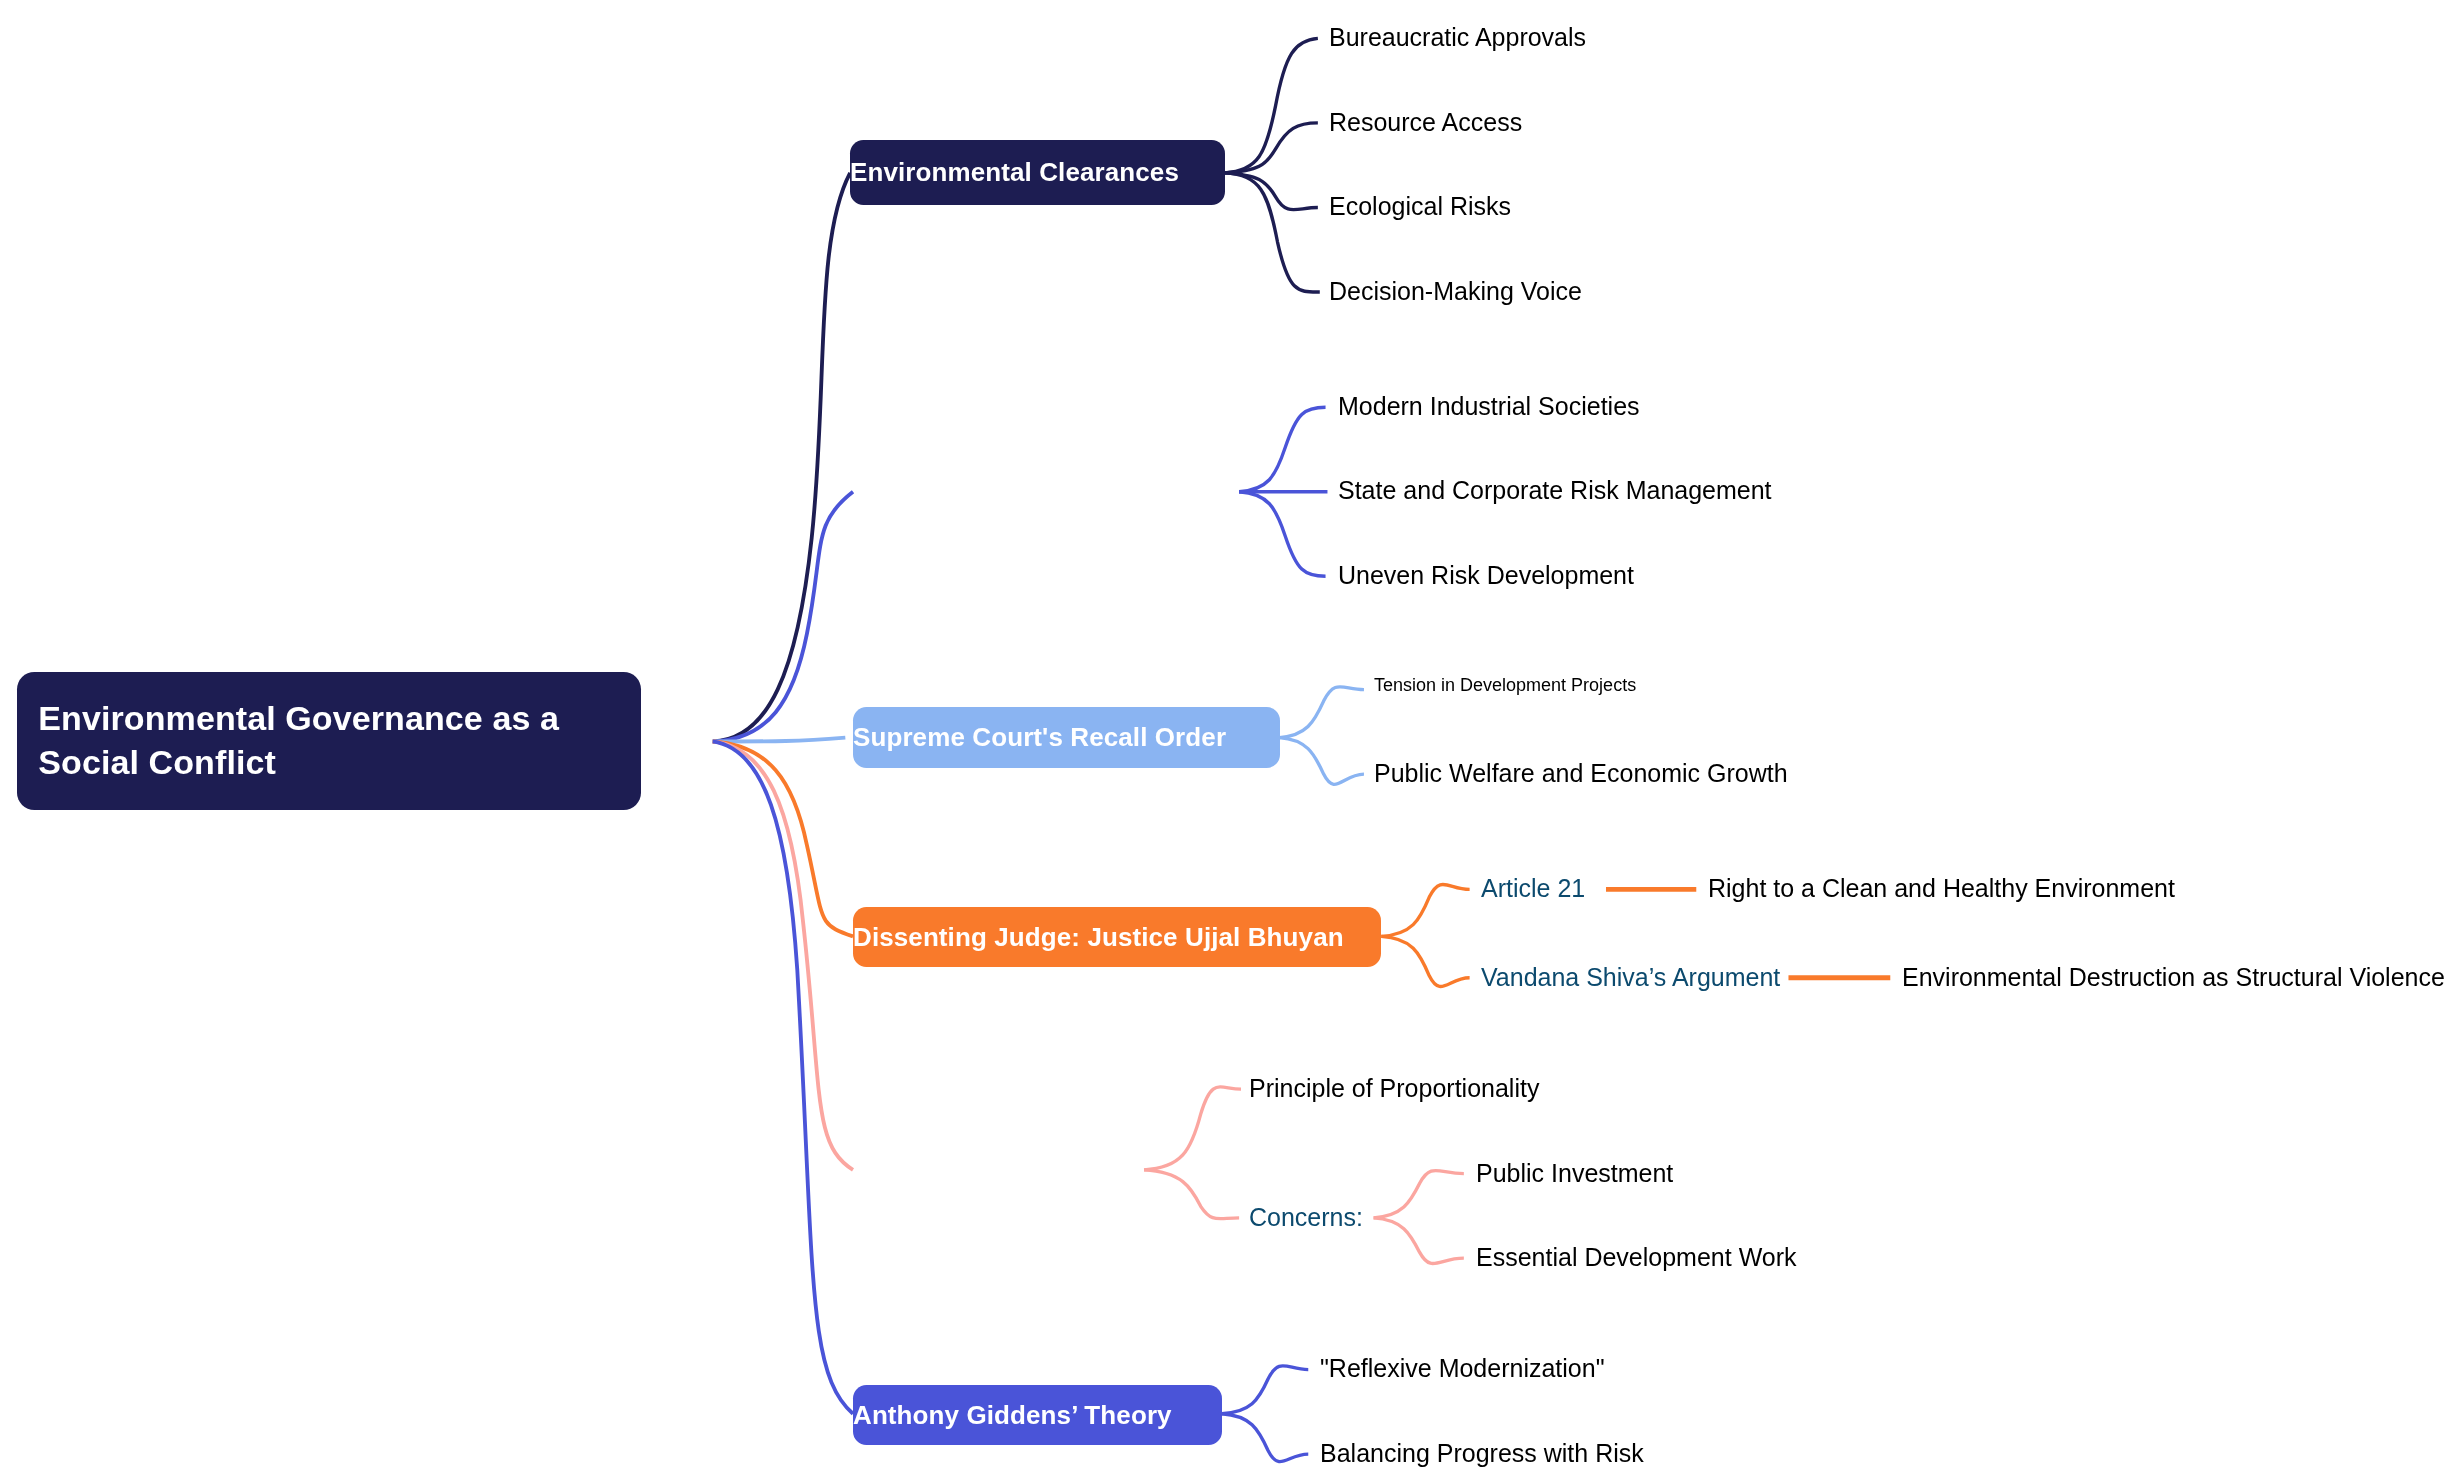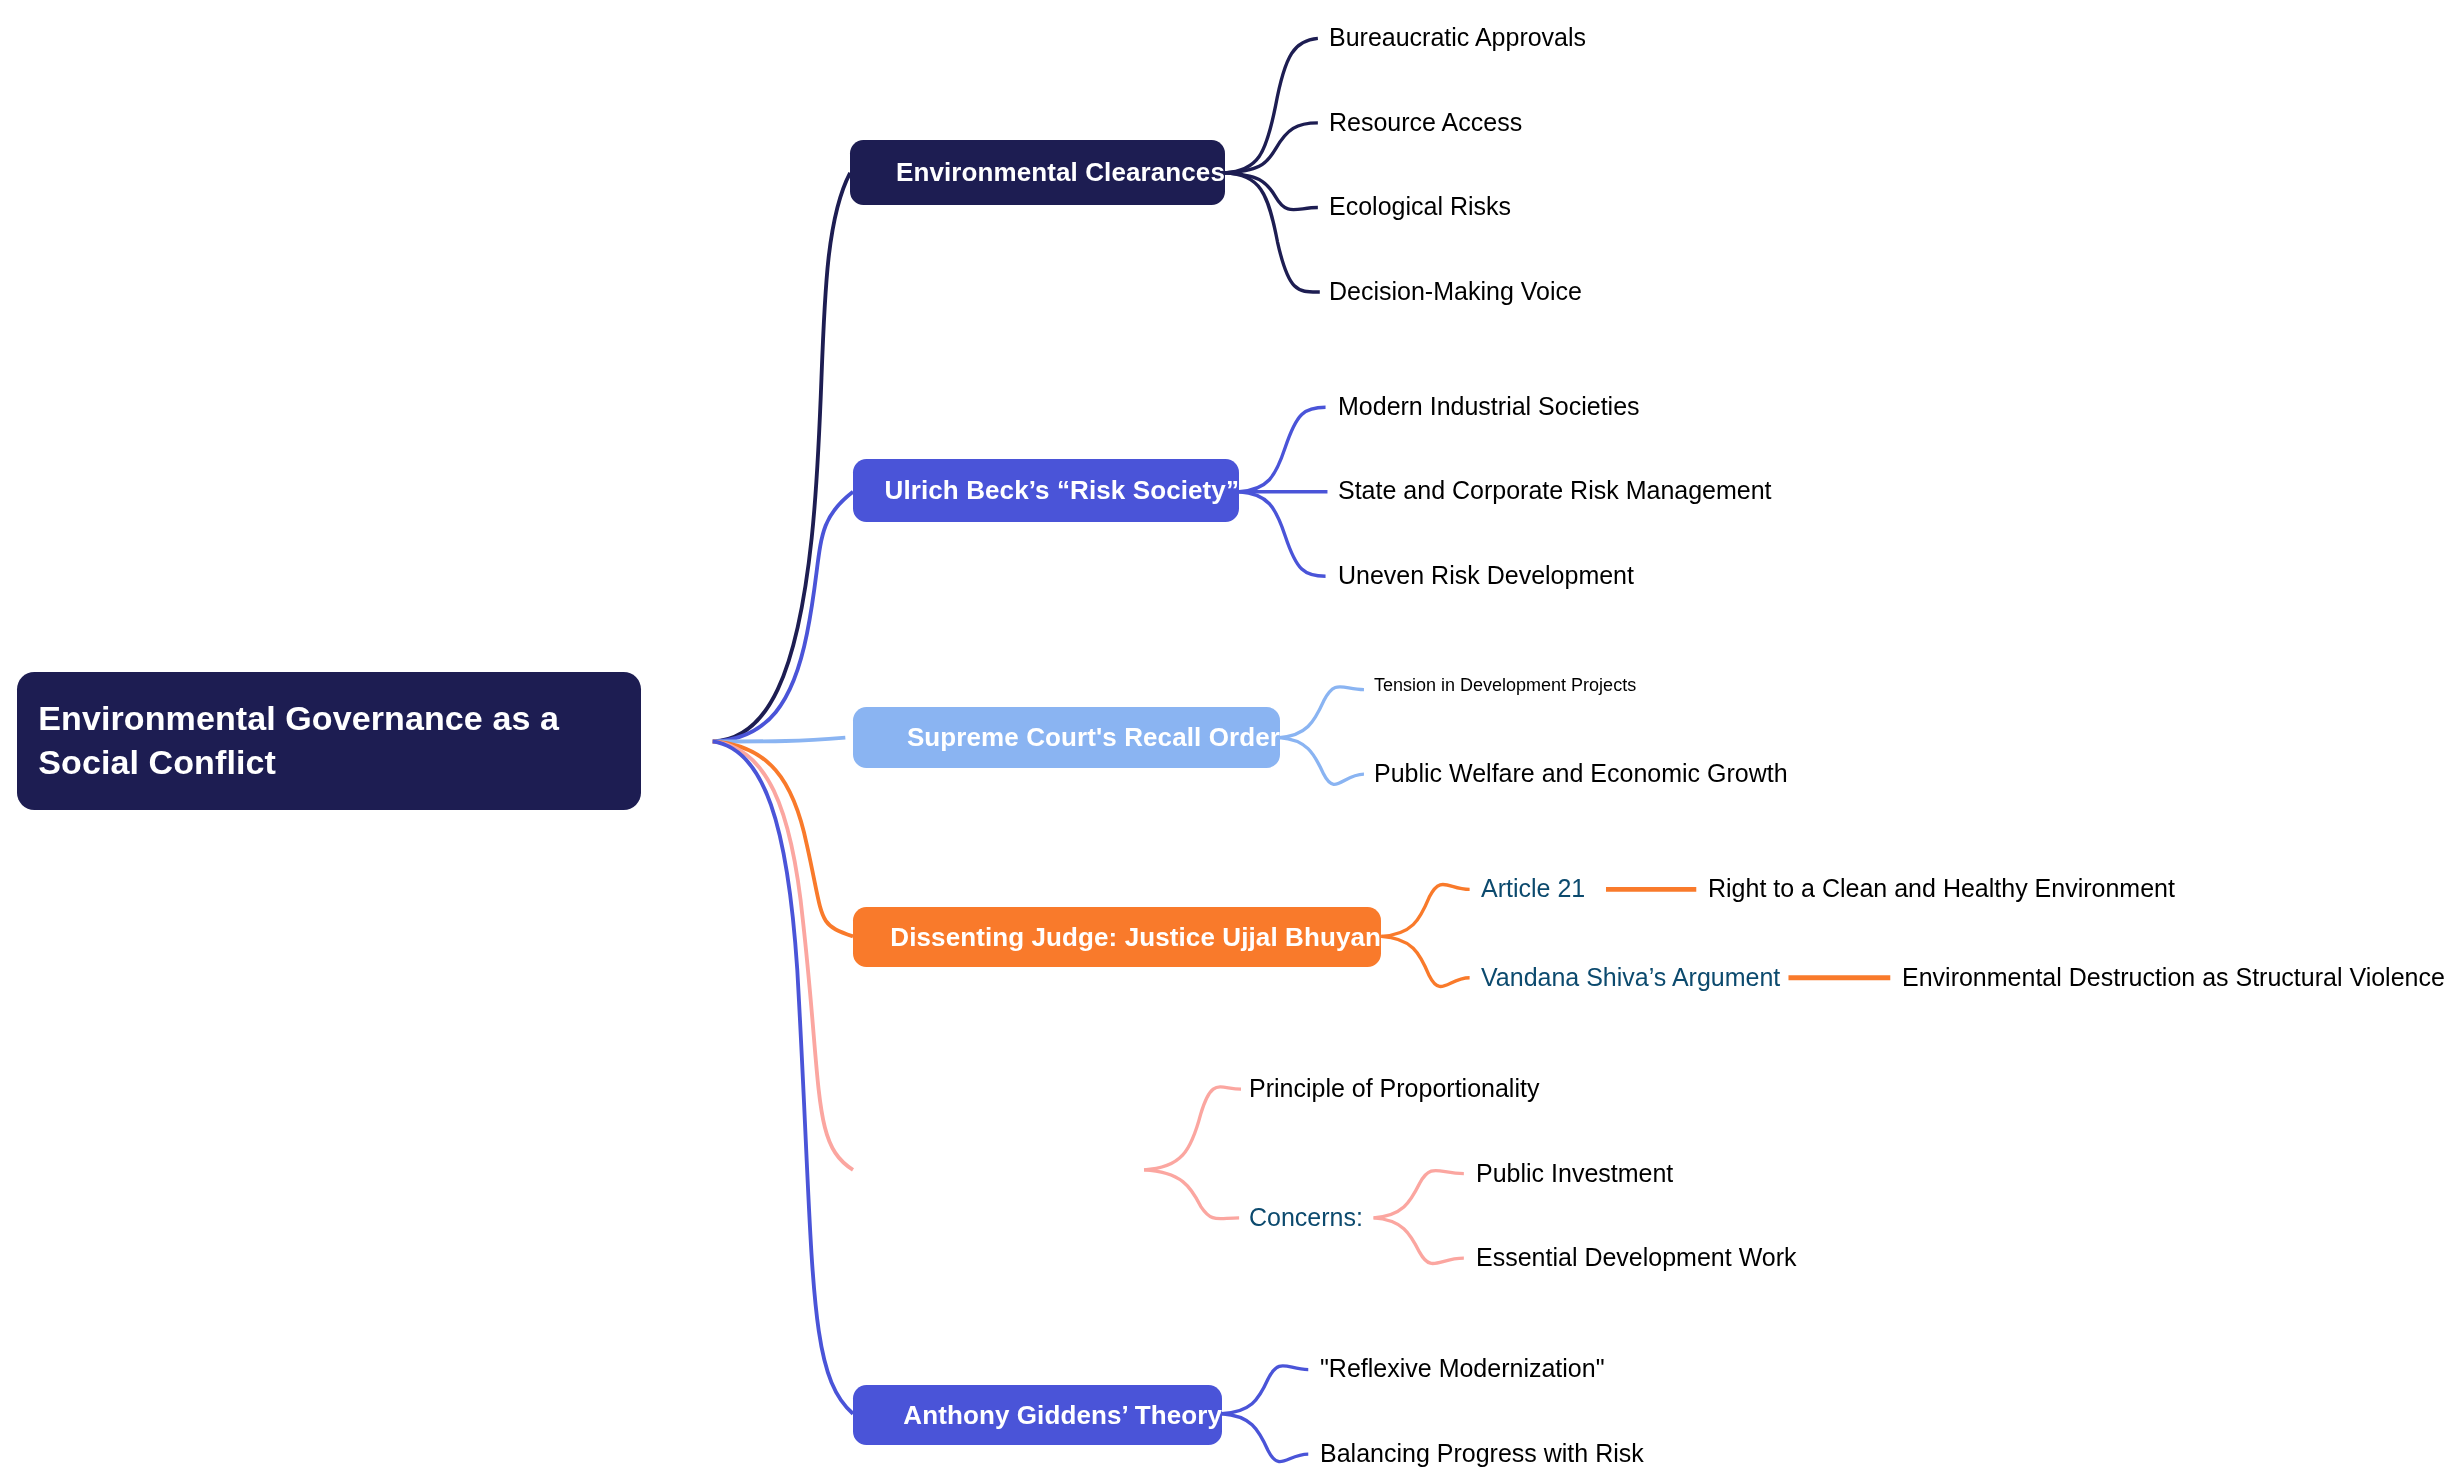--- a/index.html
+++ b/index.html
@@ -26,21 +26,21 @@
     top: 0;
     width: 2459px;
     height: 1481px;
     pointer-events: none;
   }
   .node {
     position: absolute;
     box-sizing: border-box;
     display: flex;
     align-items: center;
-    justify-content: flex-end;
+    justify-content: flex-start;
     border-radius: 13.4px;
     color: #ffffff;
     font-weight: bold;
     white-space: nowrap;
     letter-spacing: 0.1px;
   }
   .node.root {
     border-radius: 17.3px;
     justify-content: flex-start;
     white-space: normal;
@@ -120,23 +120,20 @@
   <div class="leaf" style="left:1329px; top:110px; font-size:25px;">
     <span>Resource Access</span>
   </div>
   <div class="leaf" style="left:1329px; top:194px; font-size:25px;">
     <span>Ecological Risks</span>
   </div>
   <div class="leaf" style="left:1329px; top:279px; font-size:25px;">
     <span>Decision-Making Voice</span>
   </div>
 
-  <div class="node" style="left:853px; top:459px; width:386px; height:63px; background:#4a54d8; font-size:26px;">
-    <span>Ulrich Beck’s “Risk Society”</span>
-  </div>
   <div class="leaf" style="left:1338px; top:394px; font-size:25px;">
     <span>Modern Industrial Societies</span>
   </div>
   <div class="leaf" style="left:1338px; top:478px; font-size:25px;">
     <span>State and Corporate Risk Management</span>
   </div>
   <div class="leaf" style="left:1338px; top:563px; font-size:25px;">
     <span>Uneven Risk Development</span>
   </div>
 

